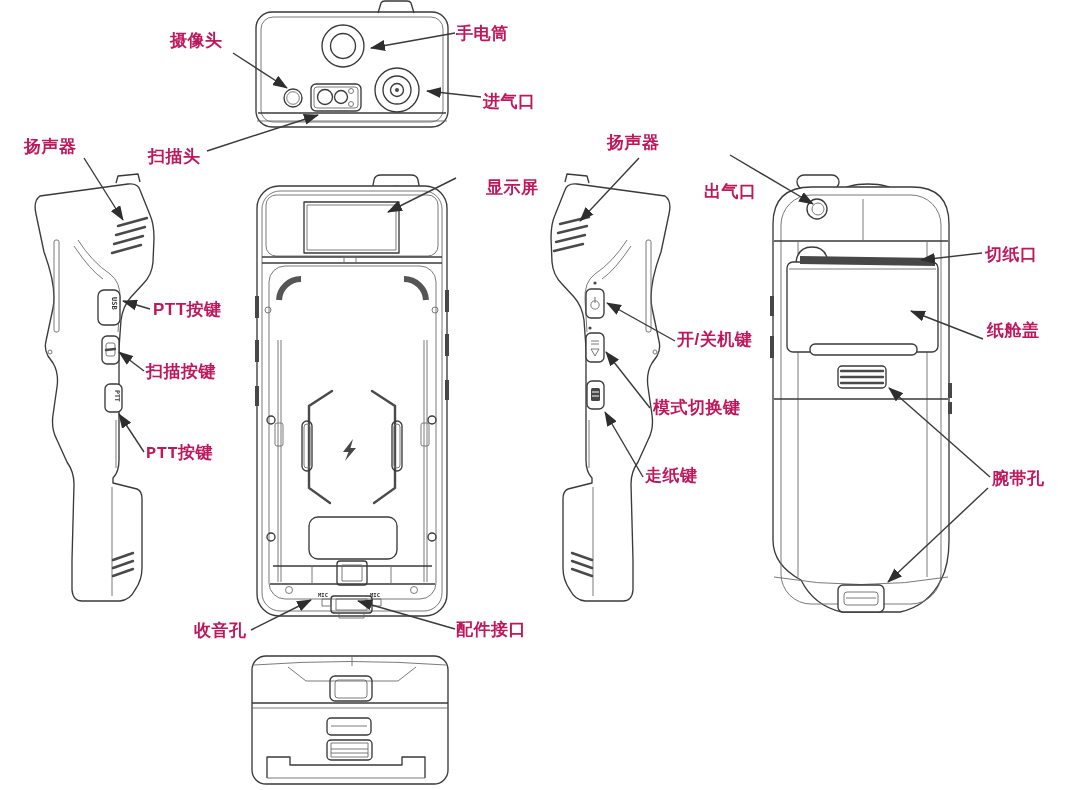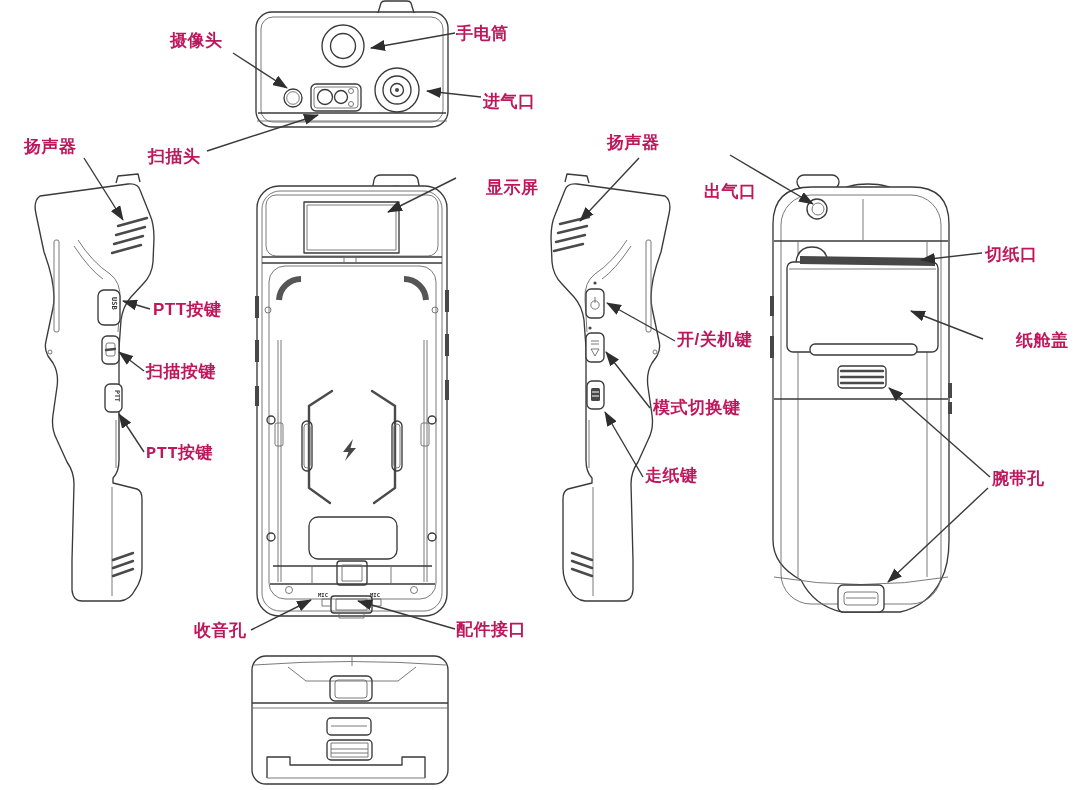--- a/index.html
+++ b/index.html
@@ -327,16 +327,16 @@
   <div class="lbl" style="left:146px;top:443px;font-family:Liberation Mono, monospace;">PTT按键</div>
   <div class="lbl" style="left:486px;top:161px;margin-top:16px;">显示屏</div>
   <div class="lbl" style="left:194px;top:620px;">收音孔</div>
   <div class="lbl" style="left:456px;top:619px;">配件接口</div>
   <div class="lbl" style="left:607px;top:132px;">扬声器</div>
   <div class="lbl" style="left:677px;top:329px;">开/关机键</div>
   <div class="lbl" style="left:653px;top:397px;">模式切换键</div>
   <div class="lbl" style="left:645px;top:465px;">走纸键</div>
   <div class="lbl" style="left:704px;top:135px;margin-top:46px;">出气口</div>
   <div class="lbl" style="left:985px;top:244px;">切纸口</div>
-  <div class="lbl" style="left:987px;top:330px;margin-left:29px;">纸舱盖</div>
+  <div class="lbl" style="left:987px;top:320px;">纸舱盖</div>
   <div class="lbl" style="left:992px;top:468px;">腕带孔</div>
 
 </div>
 
 </body></html>

